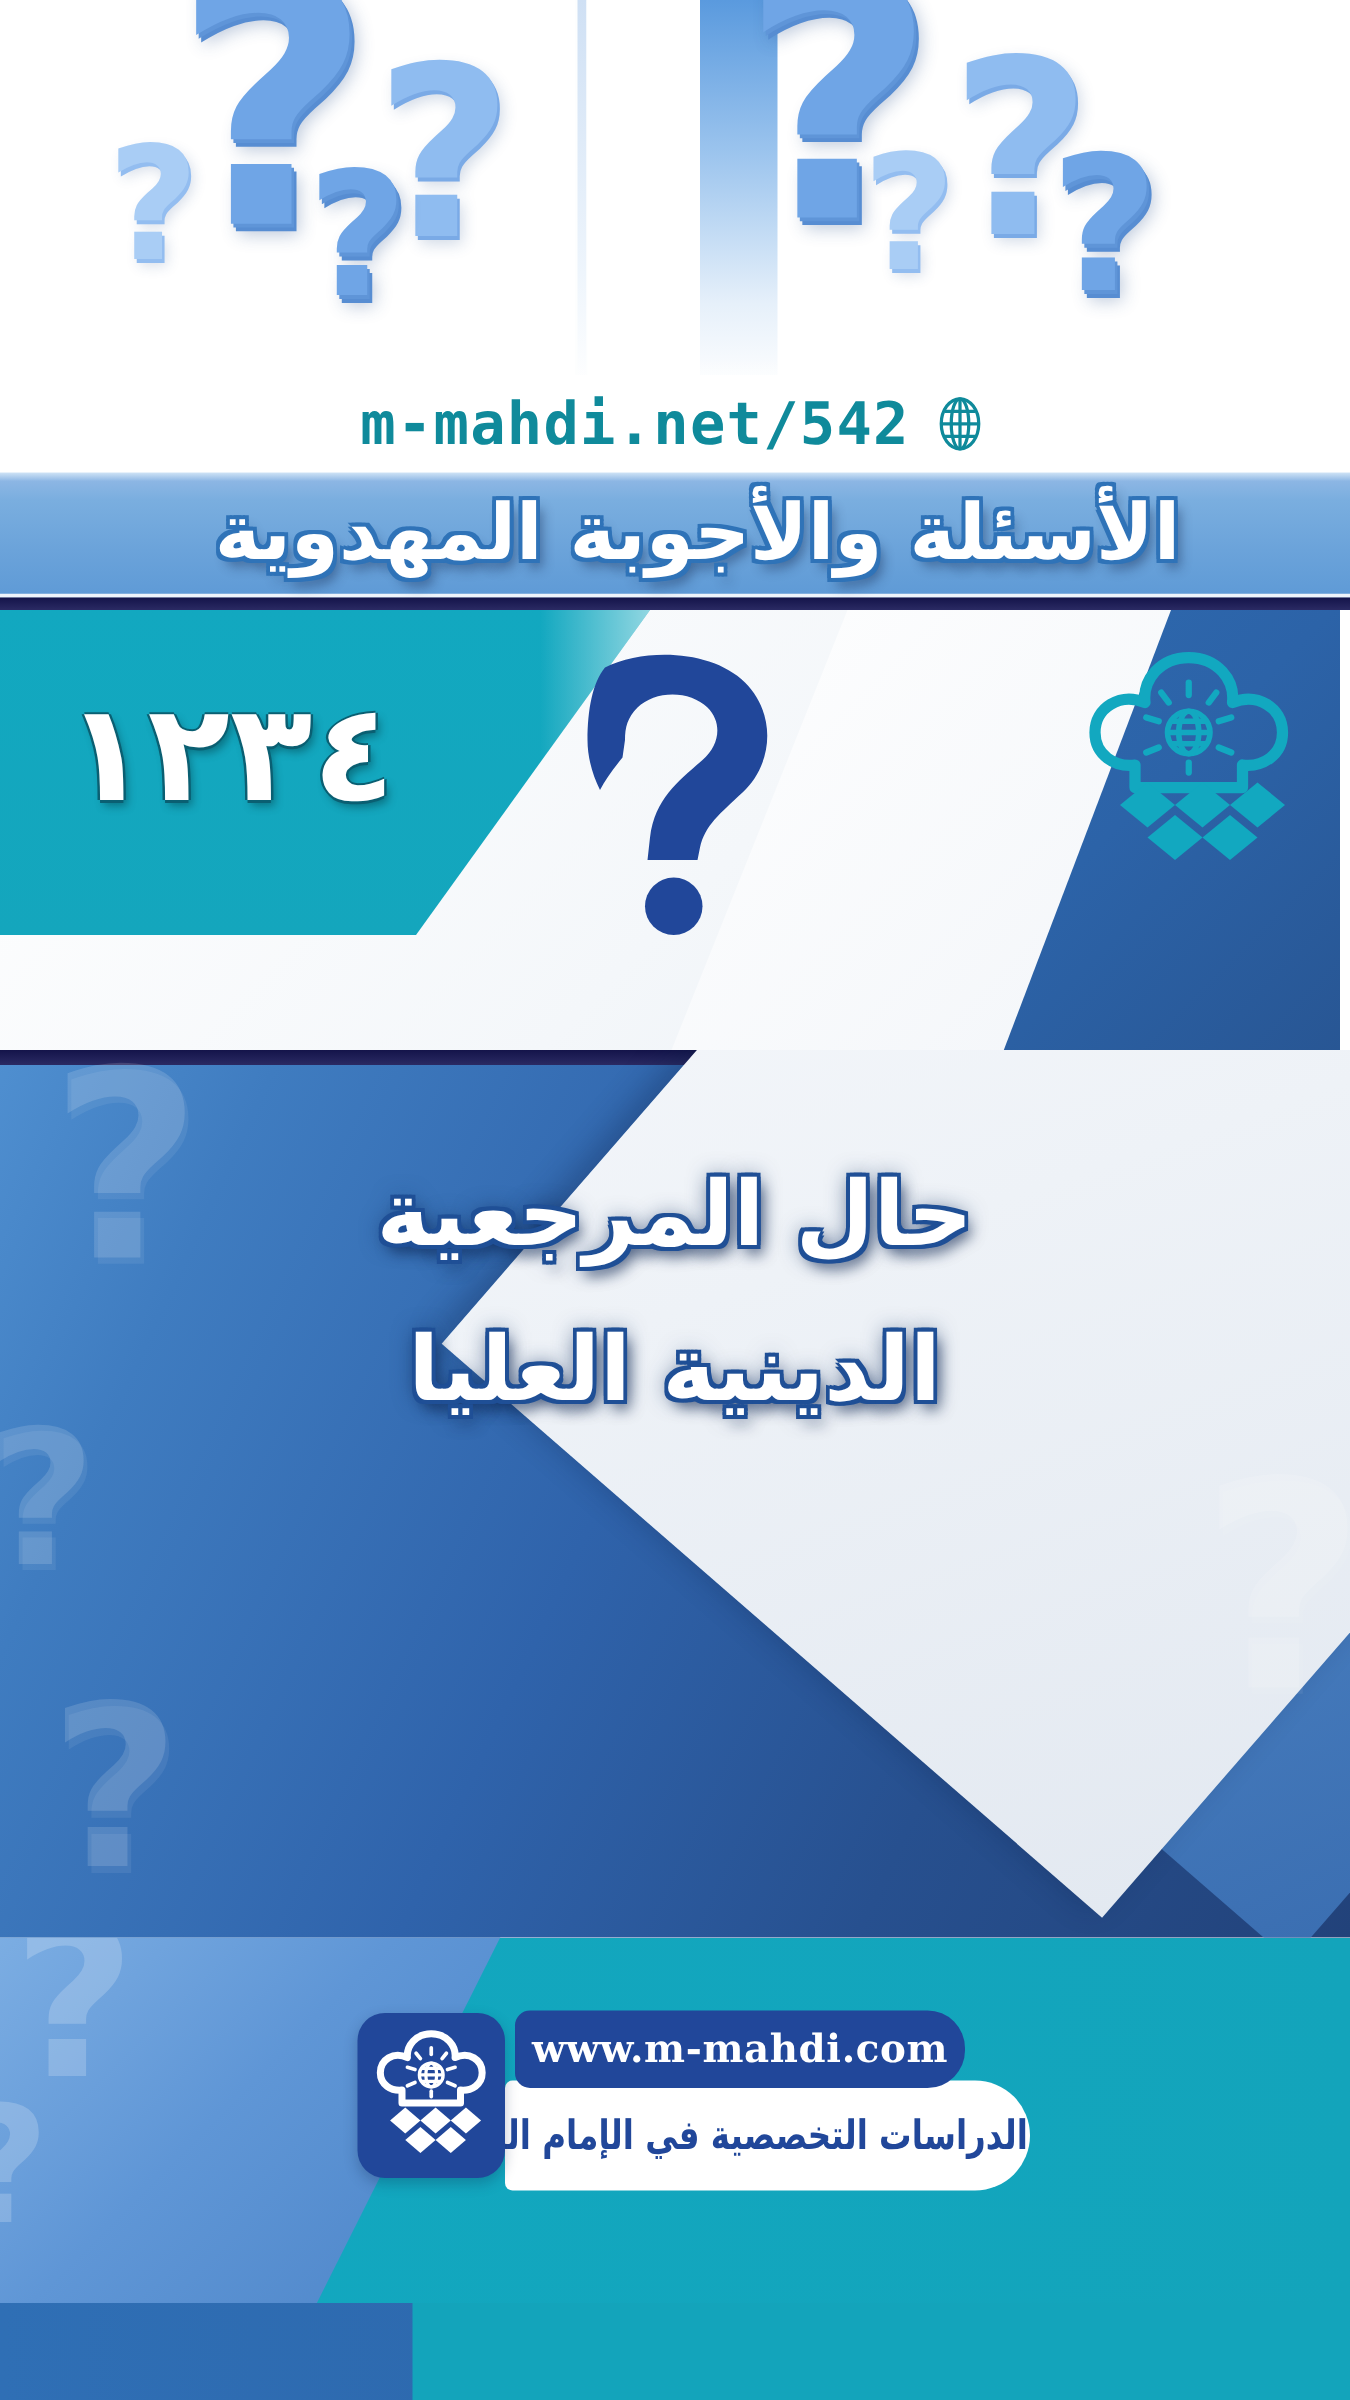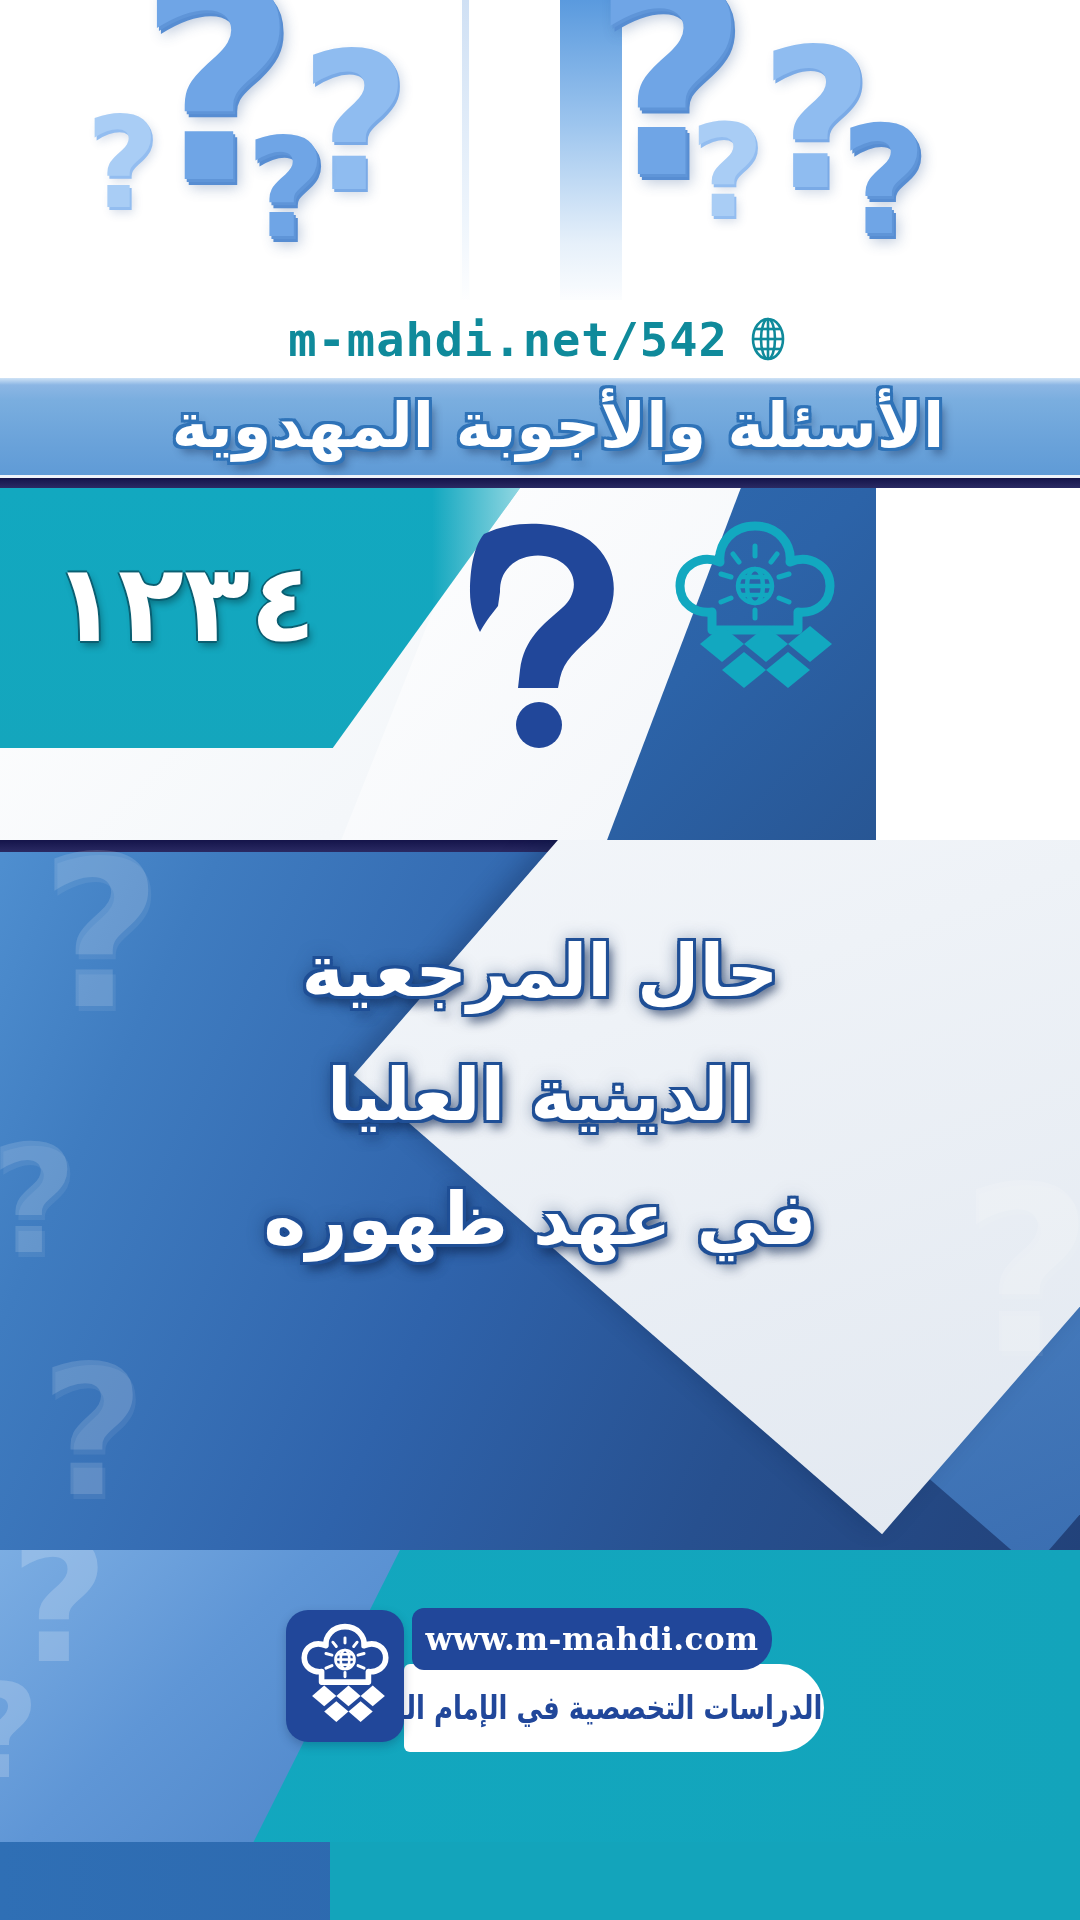--- a/index.html
+++ b/index.html
@@ -77,21 +77,21 @@
     white-space:nowrap;line-height:1;
     transform:translateY(-2px);
     text-shadow:
       -3px 0 0 #2f73b8, 3px 0 0 #2f73b8, 0 -3px 0 #2f73b8, 0 3px 0 #2f73b8,
       -3px -3px 0 #2f73b8, 3px -3px 0 #2f73b8, -3px 3px 0 #2f73b8, 3px 3px 0 #2f73b8,
       5px 7px 9px rgba(20,40,80,.45);
   }
 
   
   .mid{
-    position:absolute;left:0;top:488px;width:876px;height:352px;
+    position:absolute;left:0;top:488px;width:1072px;height:352px;
     background:linear-gradient(135deg,#ffffff 0%,#f4f7fa 55%,#e9eef4 100%);
     overflow:hidden;z-index:5;
   }
   
   .teal-wedge{
     position:absolute;left:0;top:0;width:520px;height:260px;
     background:linear-gradient(to bottom,#12a8c0,#14a6bd);
     clip-path:polygon(0 0, 100% 0, 64% 100%, 0 100%);
   }
   .teal-wedge .sheen{
@@ -343,21 +343,20 @@
     <div class="qp-ribbon"></div>
 
     <span class="gq" style="left:40px;top:10px;font-size:210px;">?</span>
     <span class="gq" style="left:-10px;top:300px;font-size:150px;">?</span>
     <span class="gq" style="left:960px;top:340px;font-size:230px;">?</span>
     <span class="gq" style="left:40px;top:520px;font-size:180px;">?</span>
 
     <div class="qtext">
       <span class="qline">حال المرجعية</span>
       <span class="qline">الدينية العليا</span>
-      <span class="qline">في عهد ظهوره</span>
     </div>
   </div>
 
   <div class="footer">
     <div class="f-teal"></div>
     <div class="f-blue-left">
       <span class="f-ghost" style="left:30px;top:4px;font-size:170px;">?</span>
       <span class="f-ghost" style="left:-16px;top:150px;font-size:130px;">?</span>
     </div>
     <div class="f-blue-bottom"></div>

